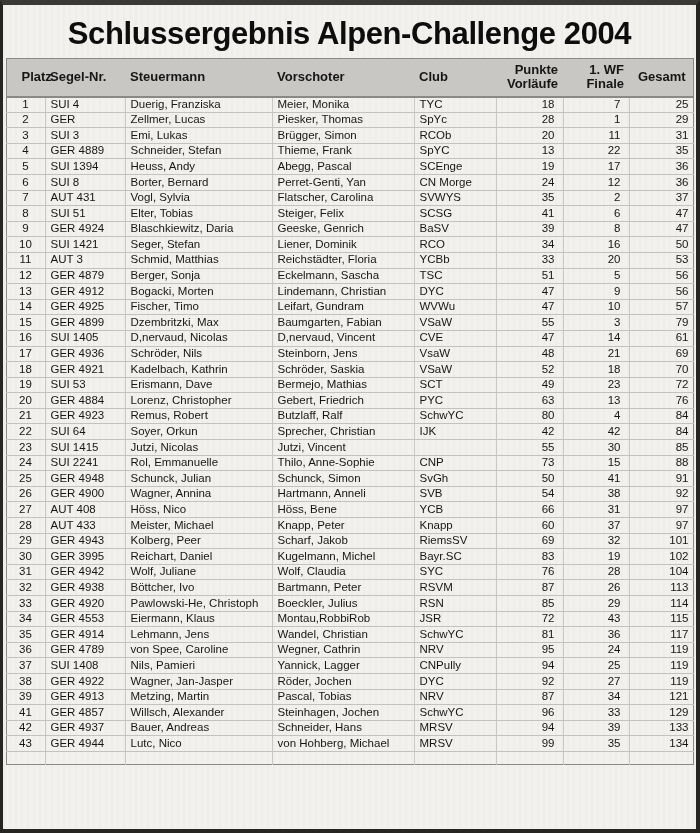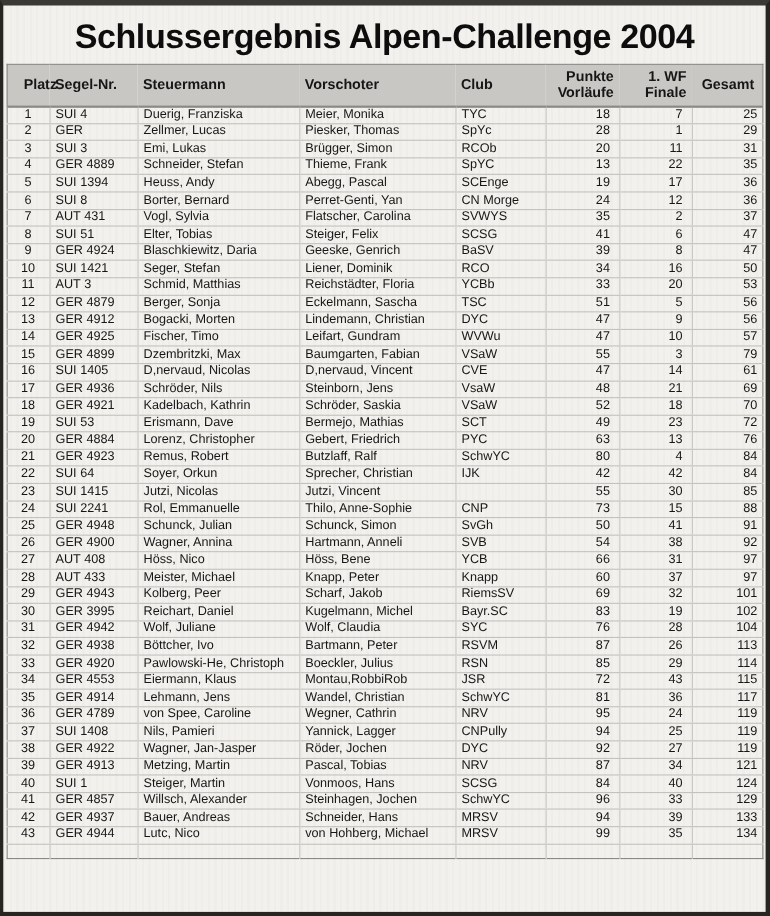--- a/index.html
+++ b/index.html
@@ -461,30 +461,20 @@
           <td class="a-center p0">39</td>
           <td class="a-left p1">GER 4913</td>
           <td class="a-left p2">Metzing, Martin</td>
           <td class="a-left p3">Pascal, Tobias</td>
           <td class="a-left p4">NRV</td>
           <td class="a-right p5">87</td>
           <td class="a-right p6">34</td>
           <td class="a-right p7">121</td>
         </tr>
         <tr>
-          <td class="a-center p0">40</td>
-          <td class="a-left p1">SUI 1</td>
-          <td class="a-left p2">Steiger, Martin</td>
-          <td class="a-left p3">Vonmoos, Hans</td>
-          <td class="a-left p4">SCSG</td>
-          <td class="a-right p5">84</td>
-          <td class="a-right p6">40</td>
-          <td class="a-right p7">124</td>
-        </tr>
-        <tr>
           <td class="a-center p0">41</td>
           <td class="a-left p1">GER 4857</td>
           <td class="a-left p2">Willsch, Alexander</td>
           <td class="a-left p3">Steinhagen, Jochen</td>
           <td class="a-left p4">SchwYC</td>
           <td class="a-right p5">96</td>
           <td class="a-right p6">33</td>
           <td class="a-right p7">129</td>
         </tr>
         <tr>

